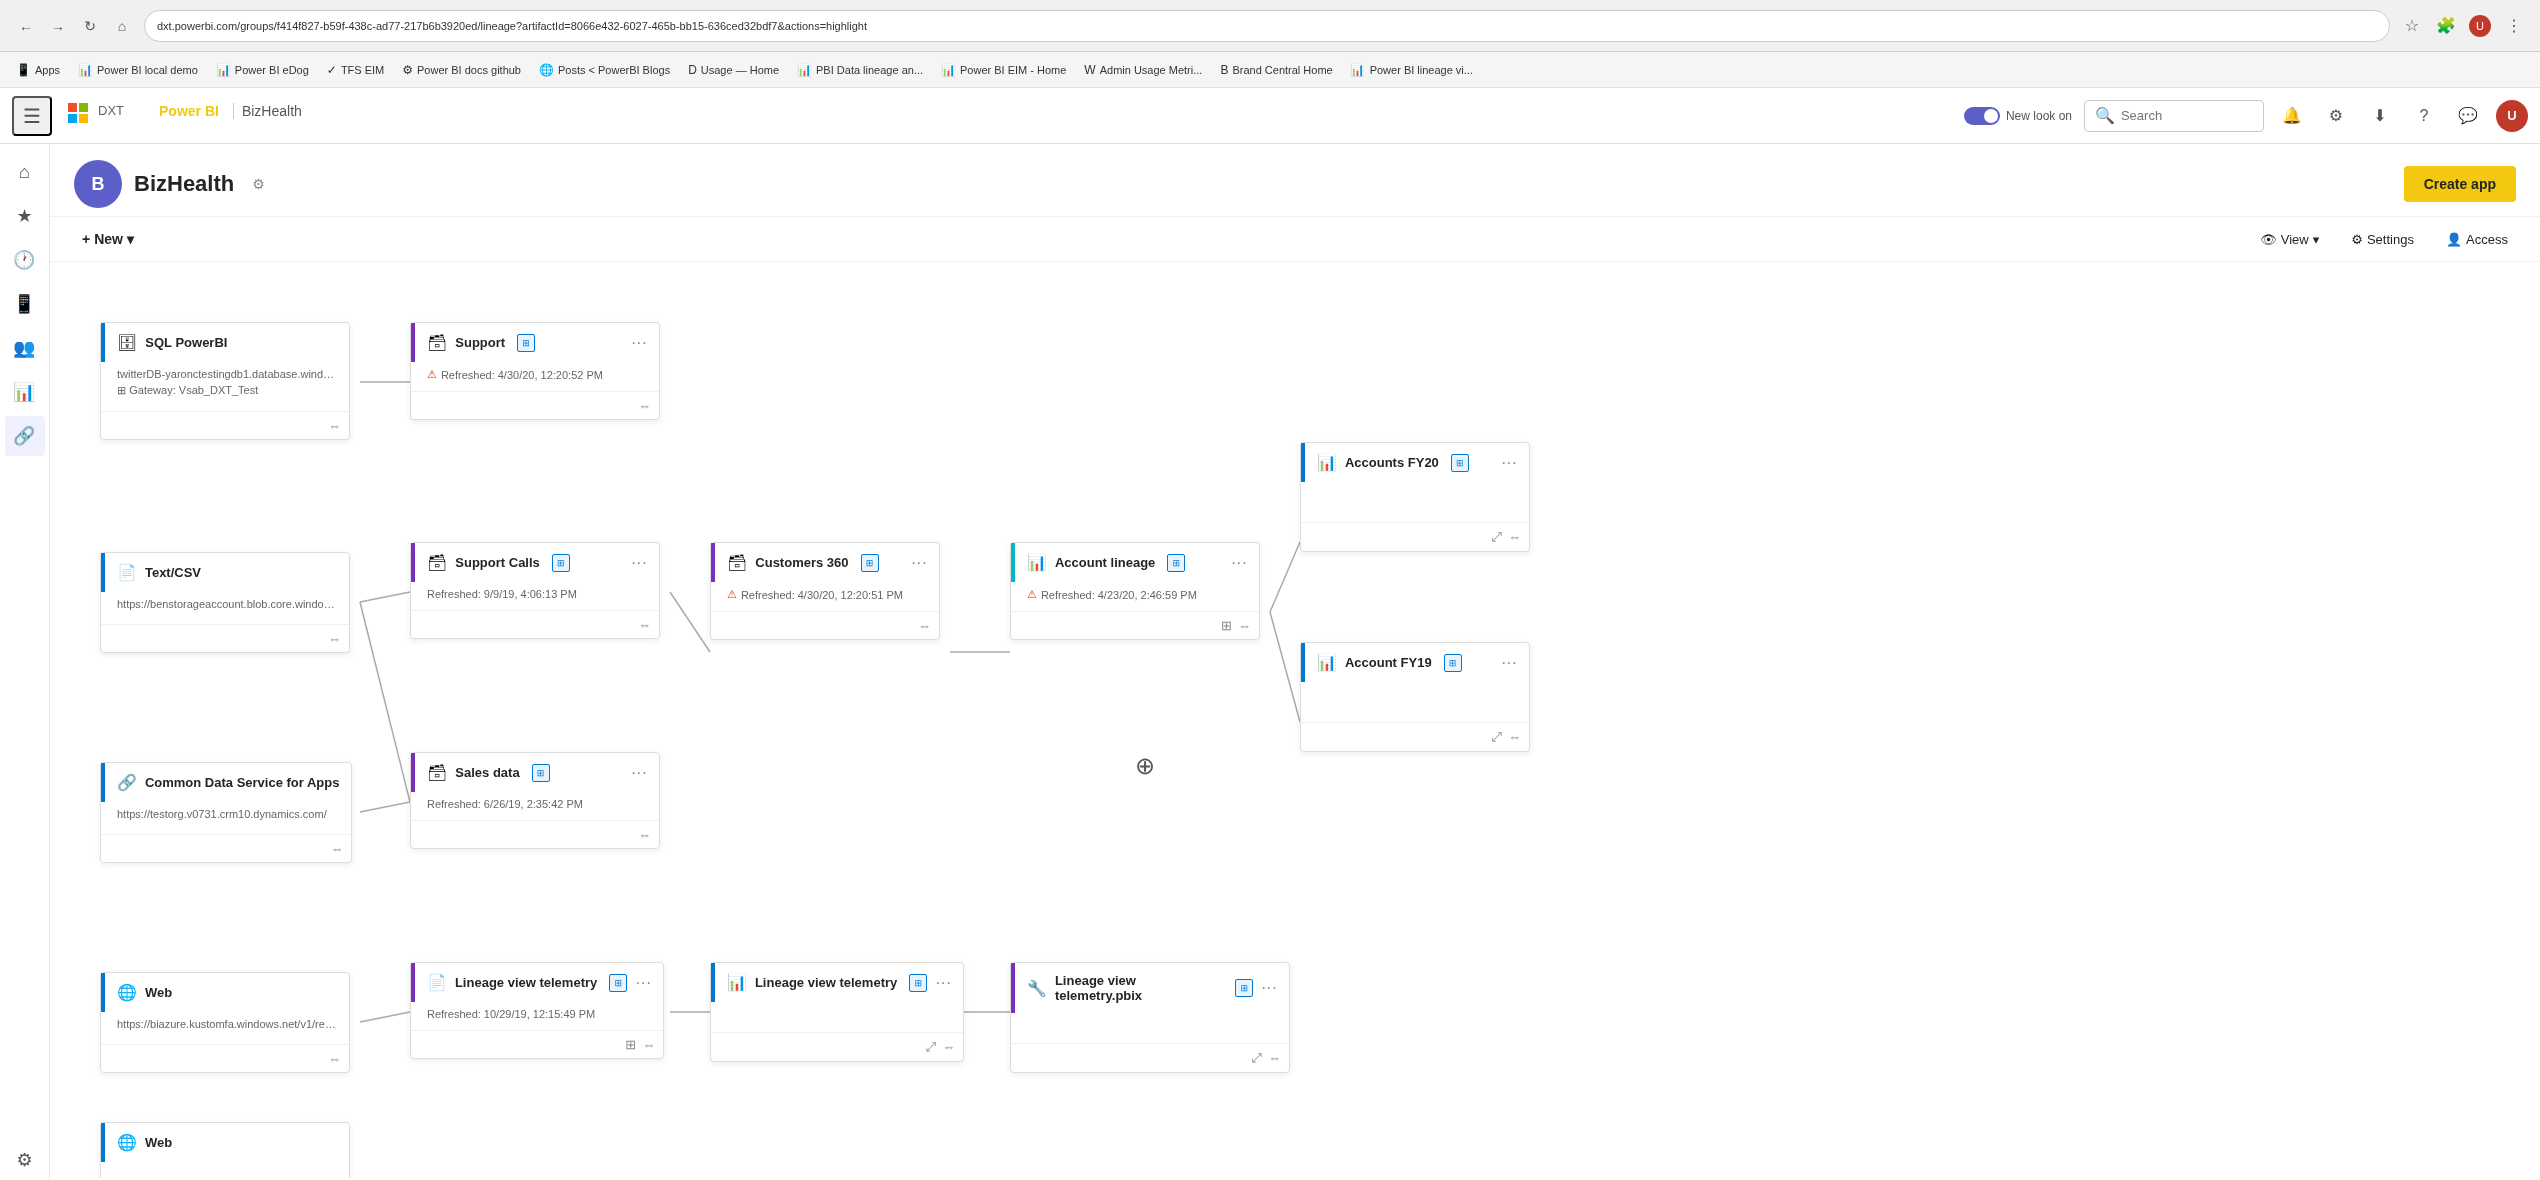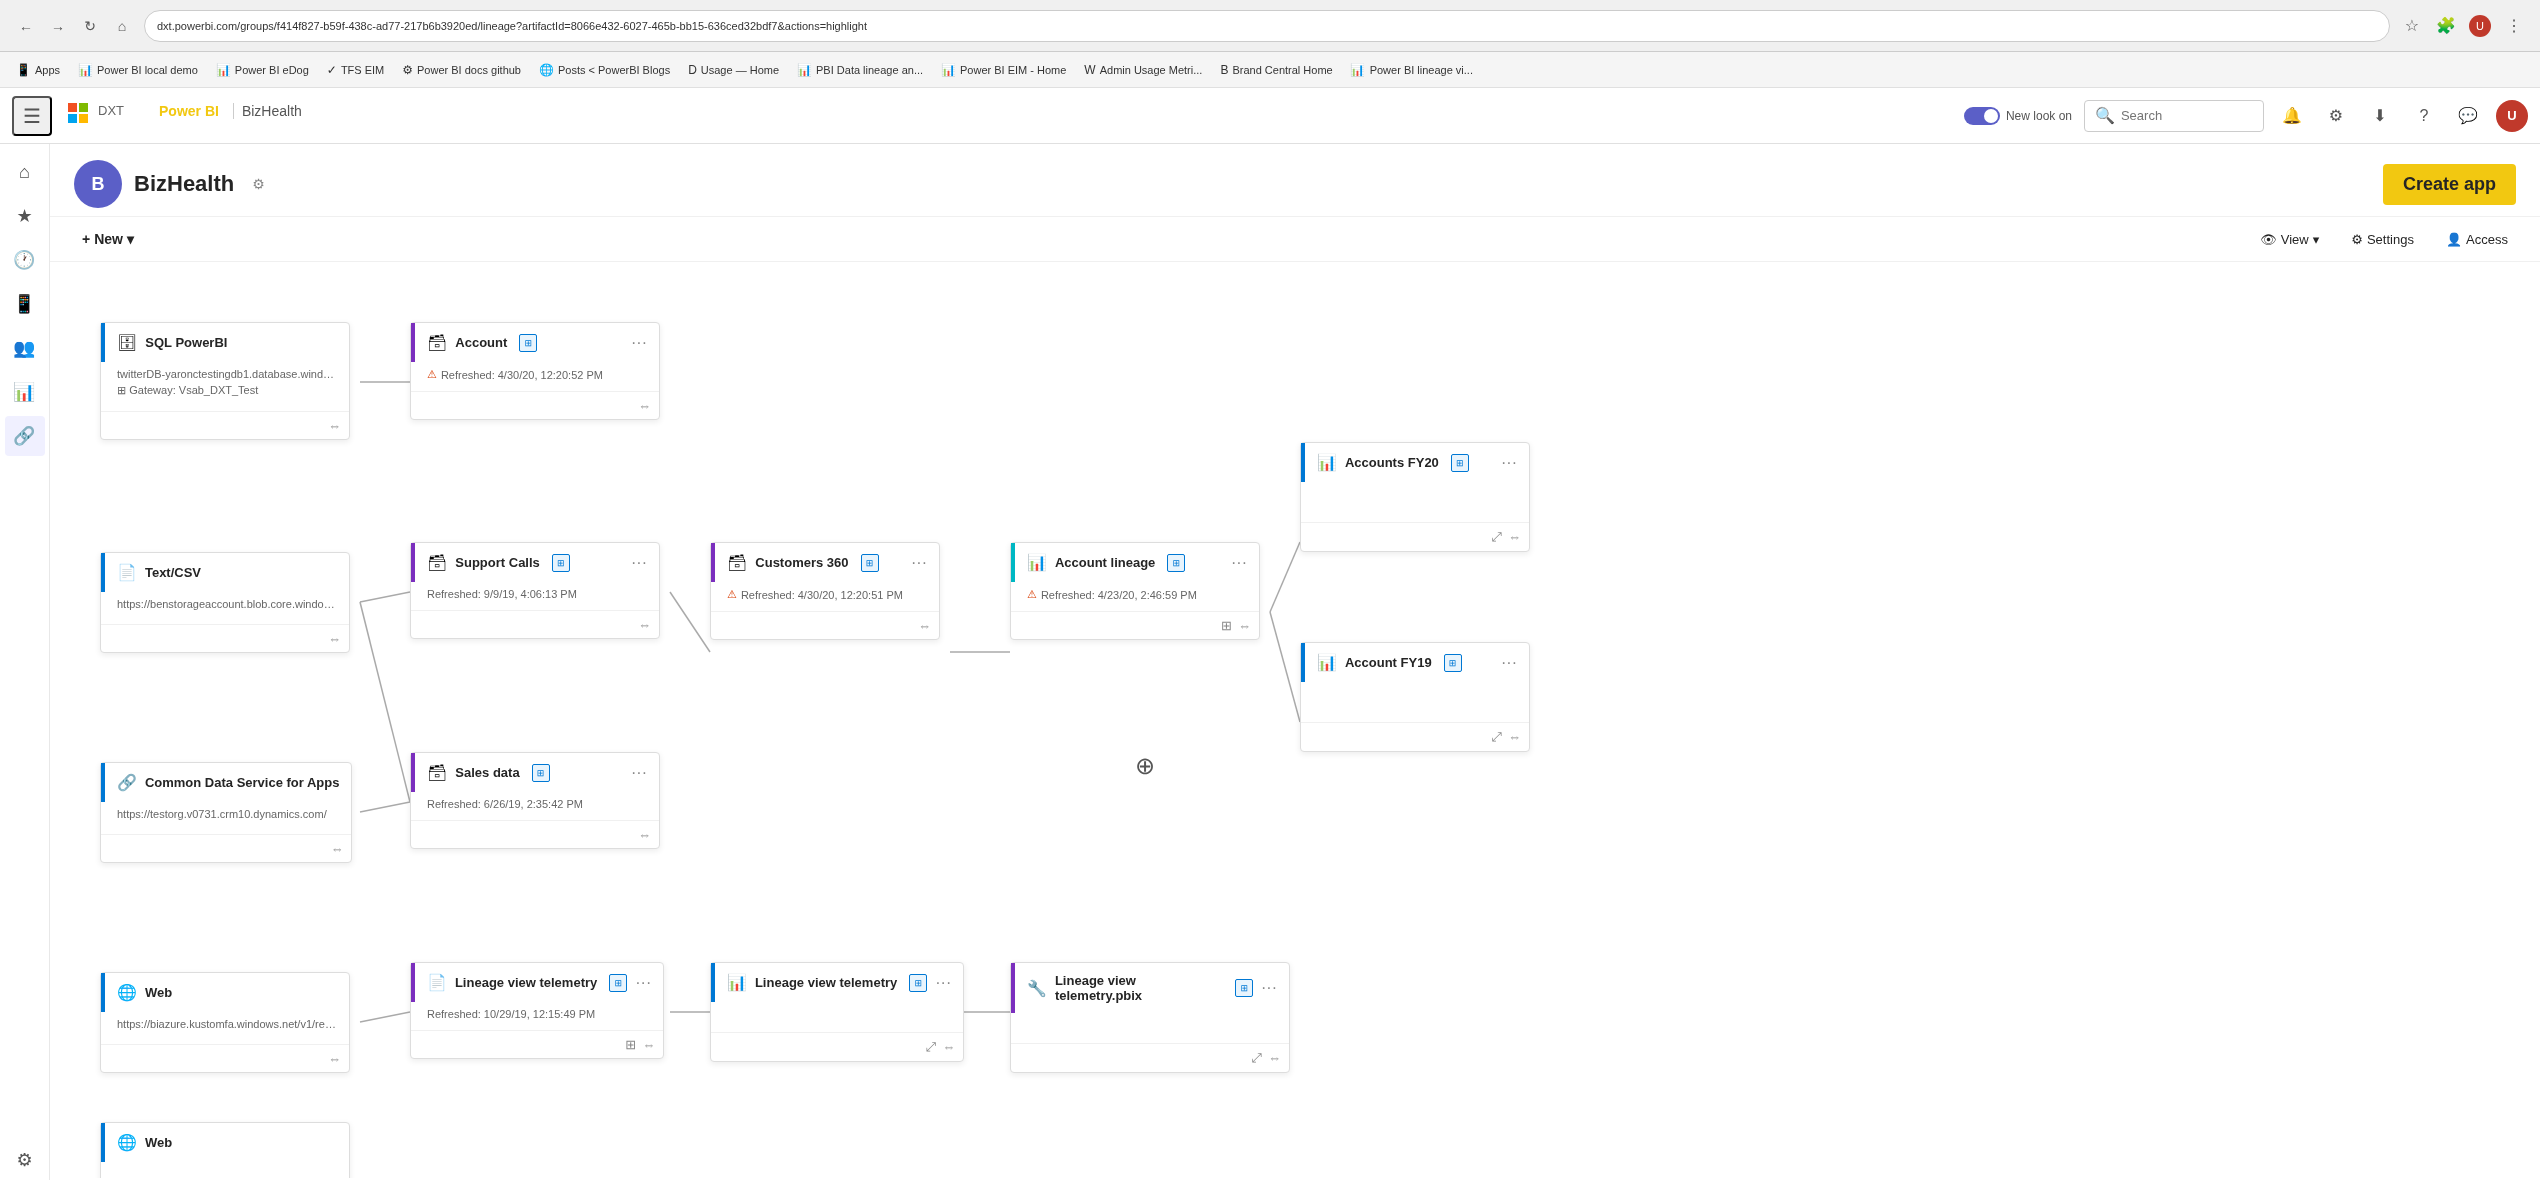--- a/index.html
+++ b/index.html
@@ -129,21 +129,21 @@
       background: #5b5fc7; display: flex; align-items: center; justify-content: center;
       color: white; font-size: 18px; font-weight: 600;
     }
     .workspace-name { font-size: 22px; font-weight: 600; color: #252525; }
     .workspace-settings-icon { font-size: 14px; color: #888; margin-left: 6px; cursor: pointer; }
     .create-app-btn {
       margin-left: auto;
       background: #f2c811;
       border: none; border-radius: 4px;
       padding: 10px 20px;
-      font-size: 18px; font-weight: 600;
+      font-size: 14px; font-weight: 600;
       cursor: pointer; color: #252525;
     }
 
     
     .workspace-toolbar {
       display: flex;
       align-items: center;
       padding: 8px 24px;
       gap: 16px;
       border-bottom: 1px solid #f0f0f0;
@@ -471,21 +471,21 @@
         <div class="node-header blue">
           <span class="node-icon">🌐</span>
           <span class="node-title">Web</span>
         </div>
         <div class="node-body" style="height:20px;"></div>
       </div>
 
       <div class="lineage-node" style="left:360px;top:60px;">
         <div class="node-header purple" style="border-left-color:#7b2fbe;">
           <span class="node-icon">🗃</span>
-          <span class="node-title">Account</span>
+          <span class="node-title">Support</span>
           <span class="node-badge">⊞</span>
           <span class="node-menu">···</span>
         </div>
         <div class="node-body">
           <div class="node-refresh">
             <span class="node-warning">⚠</span>
             <span>Refreshed: 4/30/20, 12:20:52 PM</span>
           </div>
         </div>
         <div class="node-footer">

